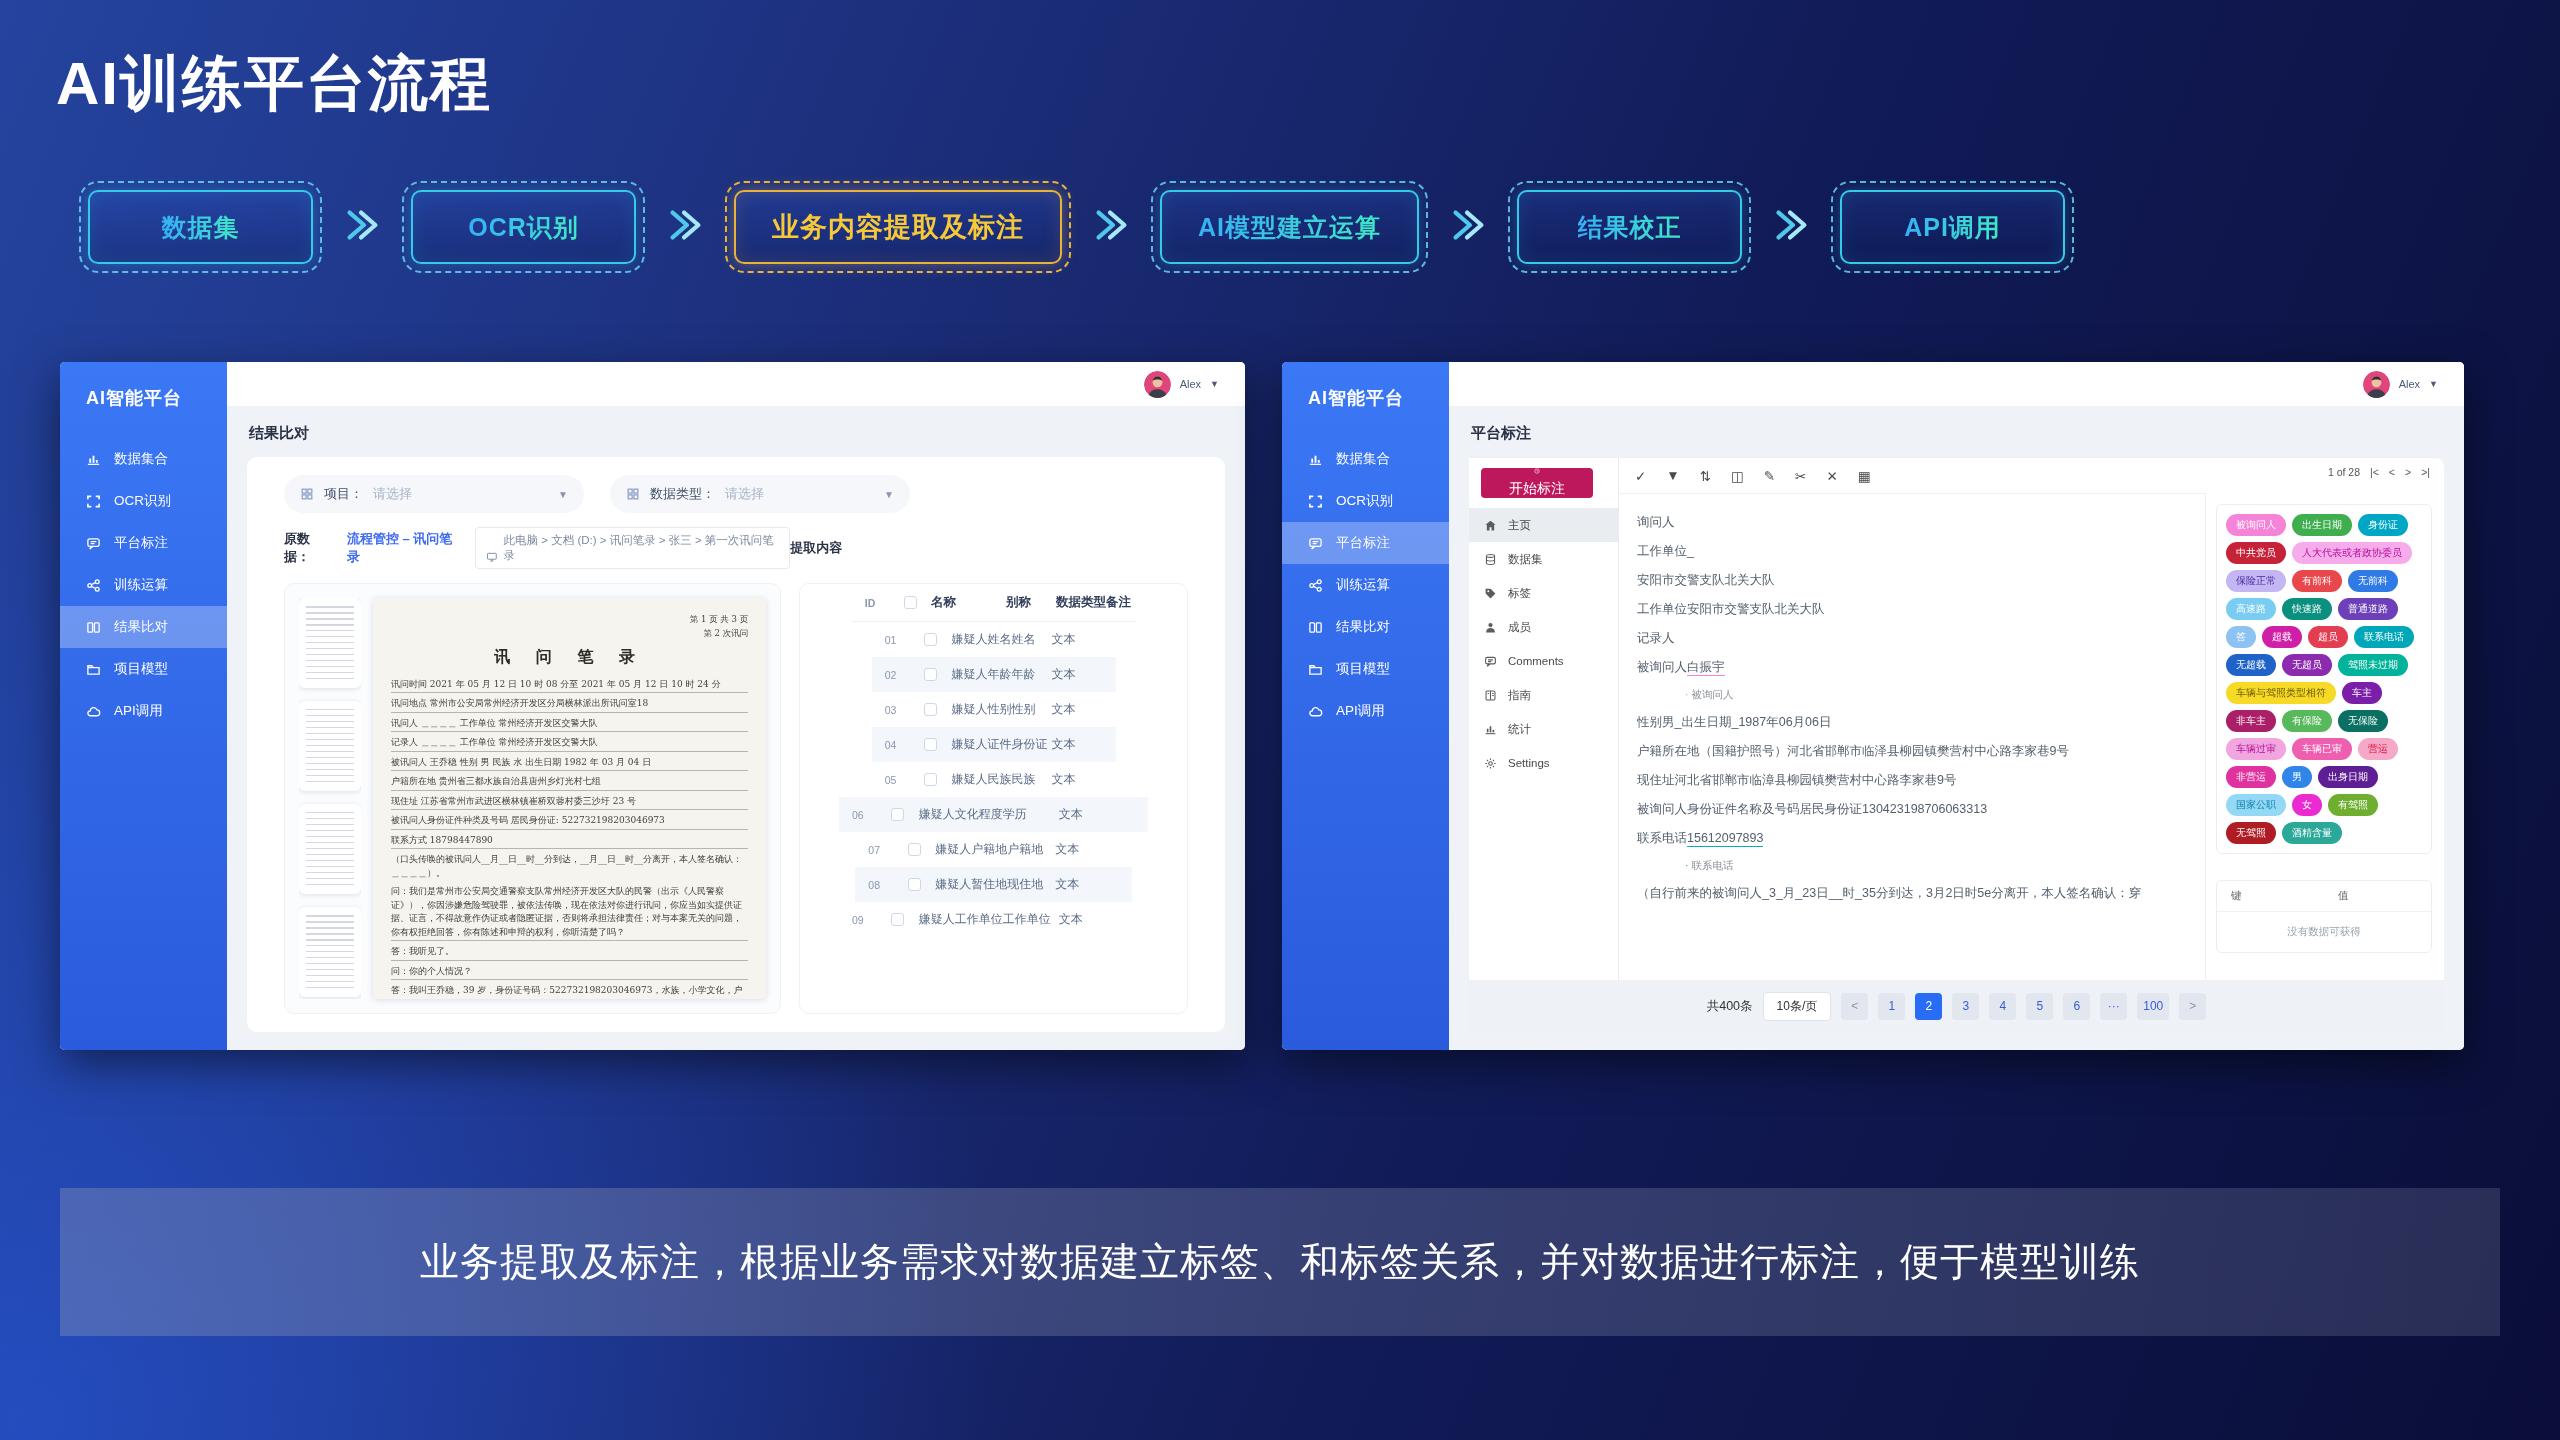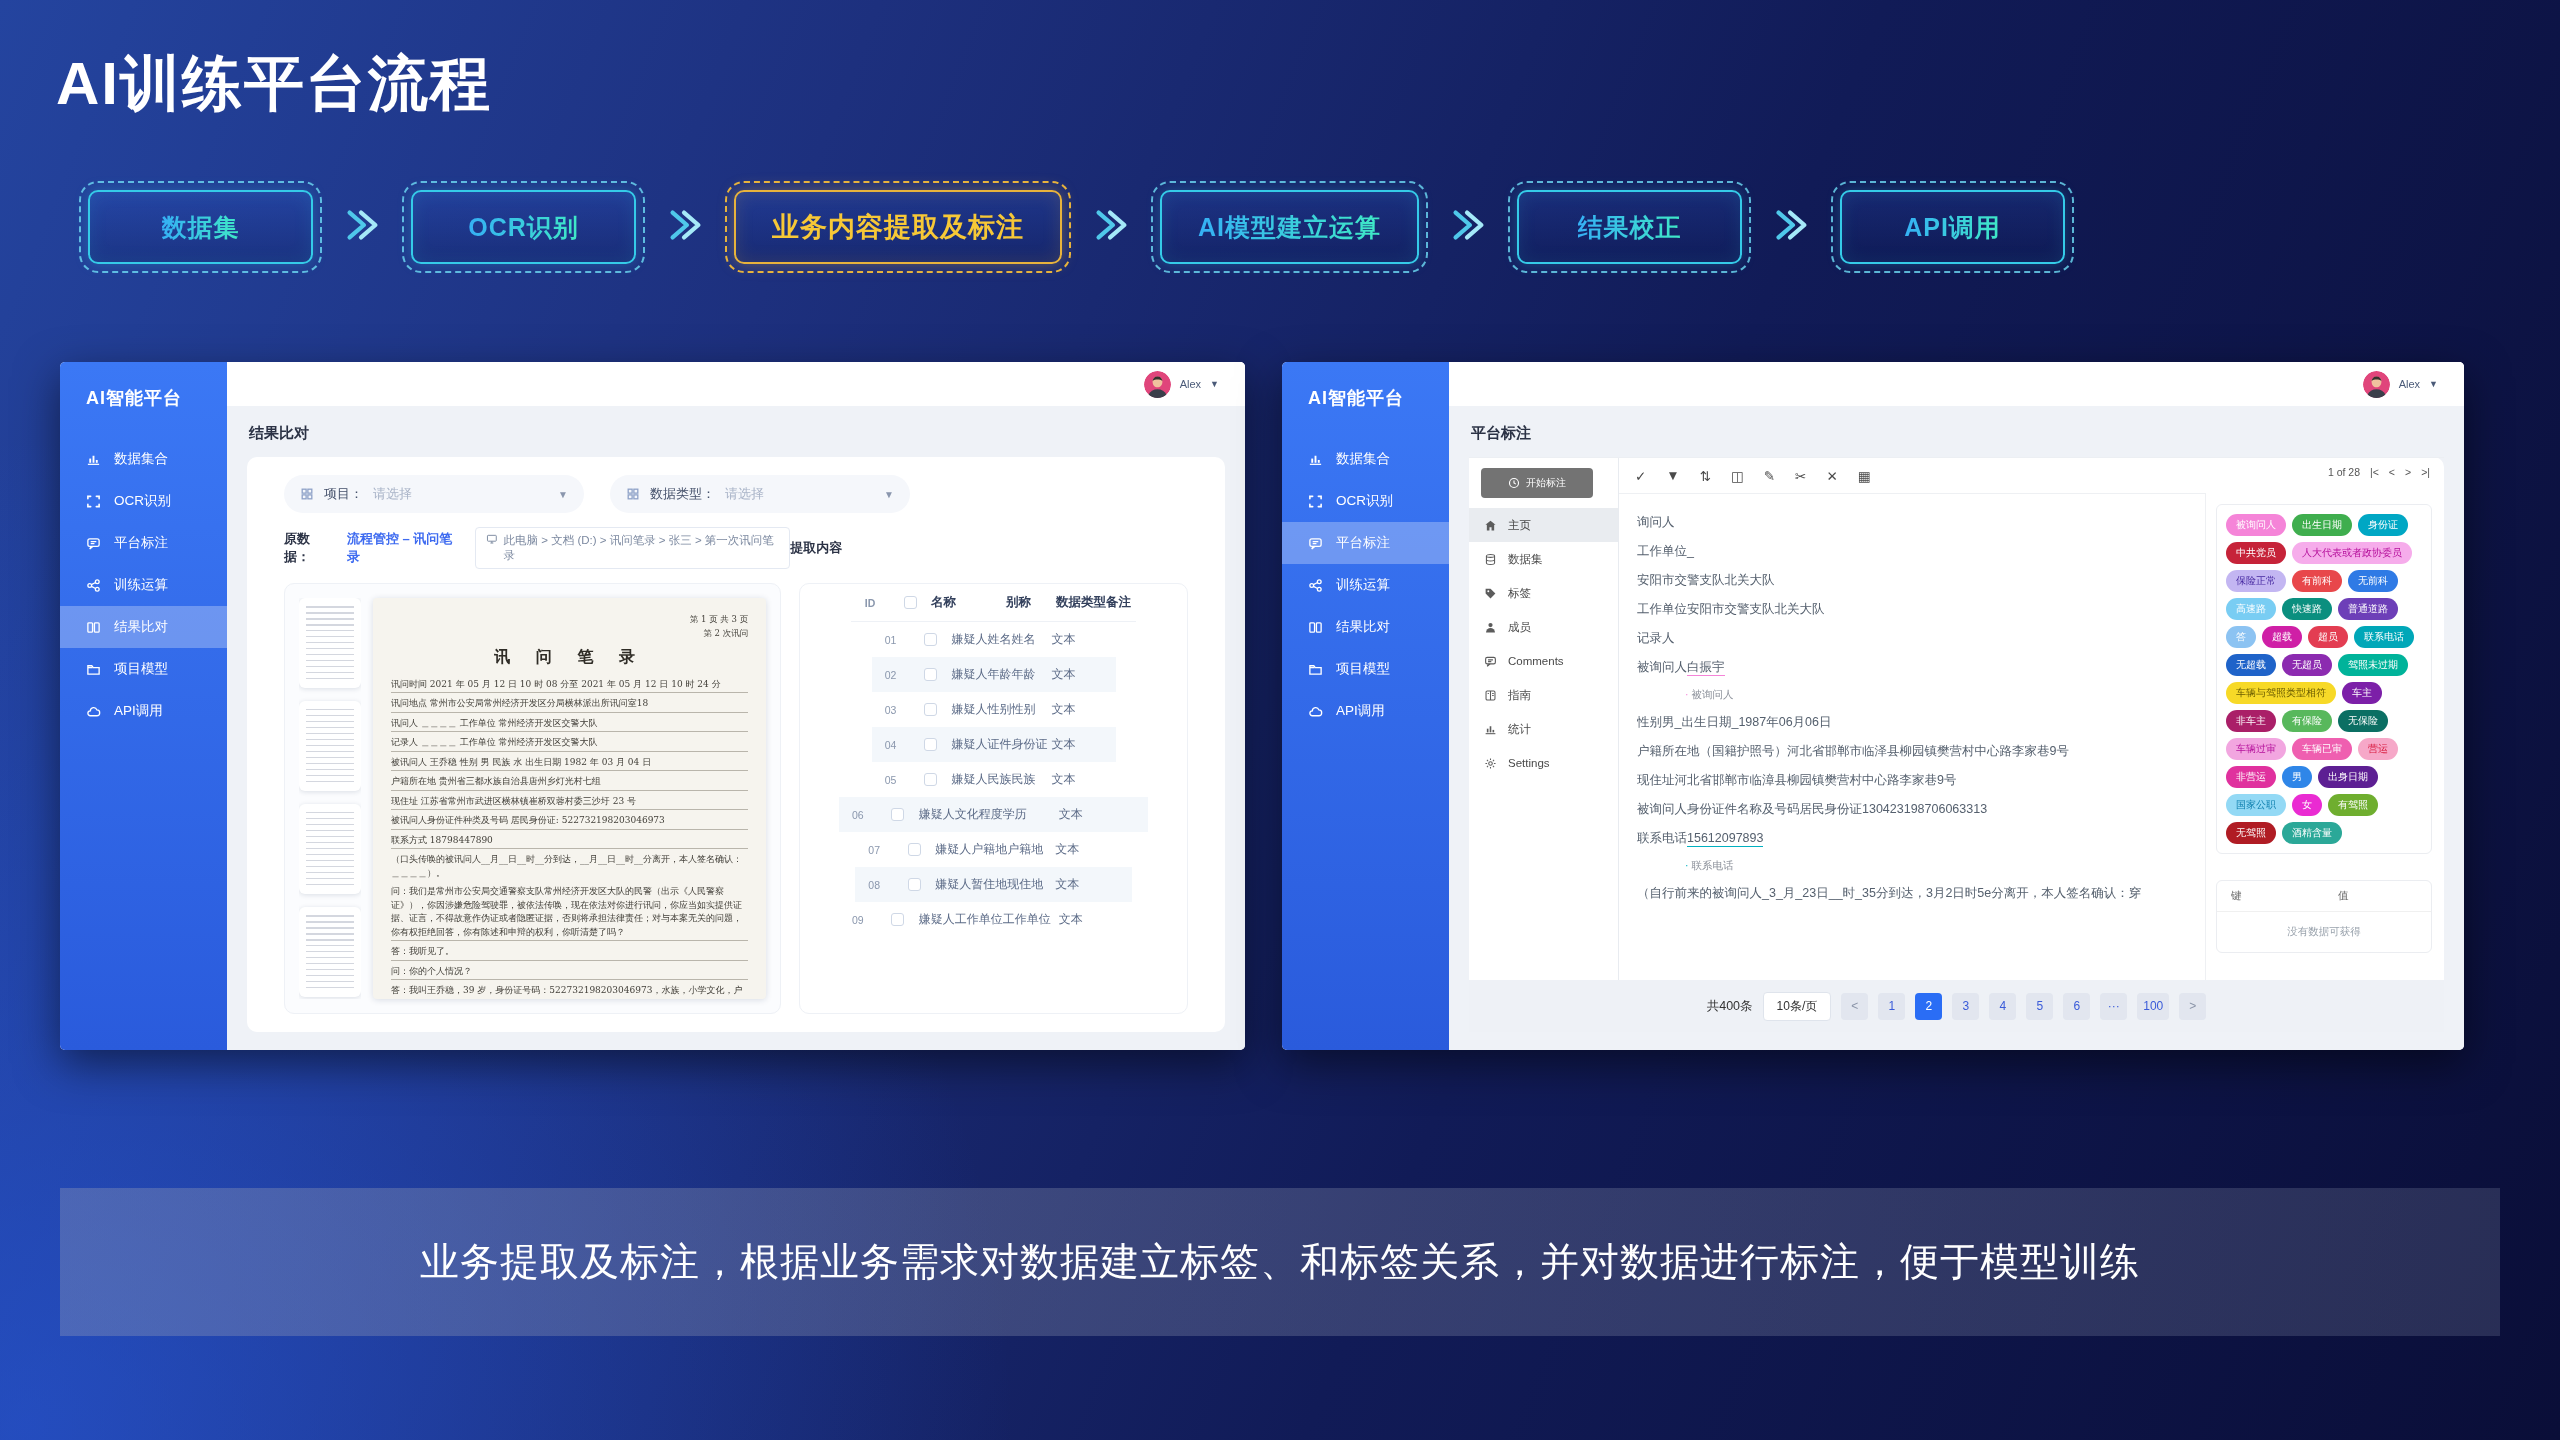--- a/index.html
+++ b/index.html
@@ -67,21 +67,21 @@
   .filter-row{ display:flex; gap:26px; margin-bottom:14px; }
   .fpill{ flex:0 0 300px; height:38px; background:#f5f7fb; border-radius:19px; display:flex; align-items:center; gap:10px; padding:0 16px; }
   .fpill .gicon{ color:#8fa2c8; display:flex; }
   .fpill .flabel{ font-size:13px; color:#44506a; }
   .fpill .fph{ font-size:13px; color:#a8b3c7; flex:1; }
   .fpill .fcaret{ font-size:10px; color:#8a96ad; }
   .source-row{ display:flex; align-items:center; margin-bottom:14px; }
   .source-left{ flex:0 0 56%; display:flex; align-items:center; gap:12px; }
   .src-label{ font-size:13px; font-weight:700; color:#2b3245; }
   .src-link{ font-size:13px; font-weight:700; color:#3e6bf0; cursor:pointer; }
-  .crumb{ display:flex; align-items:flex-start; gap:6px; border:1px solid #e4e9f2; border-radius:4px; padding:5px 10px; font-size:11.5px; color:#7c89a0; background:#fff; }
+  .crumb{ display:flex; align-items:flex-end; gap:6px; border:1px solid #e4e9f2; border-radius:4px; padding:5px 10px; font-size:11.5px; color:#7c89a0; background:#fff; }
   .crumb svg{ width:12px; height:12px; }
   .extract-label{ font-size:13px; font-weight:700; color:#2b3245; }
   .panels{ flex:1; min-height:0; display:flex; gap:18px; }
   .doc-panel{ flex:0 0 55%; background:#fbfcfe; border:1px solid #eef1f6; border-radius:10px; padding:14px; display:flex; gap:12px; min-height:0; }
   .thumbs{ flex:0 0 62px; display:flex; flex-direction:column; gap:13px; overflow:hidden; }
   .thumb{ height:90px; background:#fff; border-radius:6px; box-shadow:0 1px 5px rgba(20,40,80,.14); padding:8px 7px; cursor:pointer; }
   .thumb .tl{ height:100%; background:repeating-linear-gradient(#d4d7df 0 1.5px, transparent 1.5px 6px); }
   .preview{ flex:1; min-width:0; background:#f6f4ee; border-radius:4px; box-shadow:0 1px 6px rgba(20,40,80,.15); padding:14px 18px; overflow:hidden; position:relative;
     font-family:"DejaVu Serif",serif; color:#43403a; }
   .pg-info{ text-align:right; font-size:8.5px; line-height:1.7; }
@@ -95,21 +95,21 @@
   .trow.head{ height:38px; font-size:12.5px; font-weight:700; color:#33405c; border-bottom:1px solid #eef1f6; }
   .trow:nth-child(odd):not(.head){ background:#f3f7fb; }
   .trow .cid{ text-align:center; font-size:10.5px; color:#8a97ad; }
   .cb{ width:13px; height:13px; border:1px solid #cfd8e6; border-radius:3px; background:#fff; margin:0 auto; }
 
   
   .import-row{ padding:16px 0 14px 20px; }
   .import-btn{ display:inline-flex; align-items:center; gap:8px; height:38px; padding:0 22px; background:#2abb50; color:#fff; font-size:13px; font-weight:700; border:none; border-radius:19px; cursor:pointer; }
   .tool{ flex:1; min-height:0; display:flex; border-top:1px solid #eceff3; position:relative; }
   .mini-nav{ flex:0 0 150px; border-right:1px solid #e8ebf0; padding-top:10px; background:#fff; }
-  .start-btn{ margin:0 10px 10px 12px; width:112px; height:30px; background:#737373; color:#fff; font-size:10px; border:none; border-radius:4px; display:flex; align-items:center; justify-content:center; gap:6px; cursor:pointer; }
+  .start-btn{ margin:0 10px 10px 12px; width:112px; height:30px; background:#be185d; color:#fff; font-size:14px; border:none; border-radius:4px; display:flex; align-items:center; justify-content:center; gap:6px; cursor:pointer;flex-direction:column; }
   .mn-item{ height:34px; display:flex; align-items:center; gap:11px; padding-left:15px; font-size:11.5px; color:#4a4a4a; cursor:pointer; }
   .mn-item.active{ background:#e9ecf0; }
   .mn-item svg{ width:13px; height:13px; color:#5c5c5c; }
   .center{ flex:1; min-width:0; display:flex; flex-direction:column; }
   .anno-toolbar{ height:36px; display:flex; align-items:center; gap:20px; padding-left:16px; border-bottom:1px solid #eef0f3; color:#4a4a4a; font-size:13.5px; }
   .anno-toolbar span{ cursor:pointer; }
   .textarea{ flex:1; min-height:0; padding:8px 18px 0; overflow:hidden; font-size:12.5px; color:#55606e; border-right:1px solid #eef0f3; }
   .tline{ margin:12px 0; white-space:nowrap; overflow:hidden; }
   .hl{ border-bottom:2px solid; padding-bottom:1px; }
   .tag-note{ font-size:10.5px; color:#8a8f99; margin:1px 0 0 48px; }

